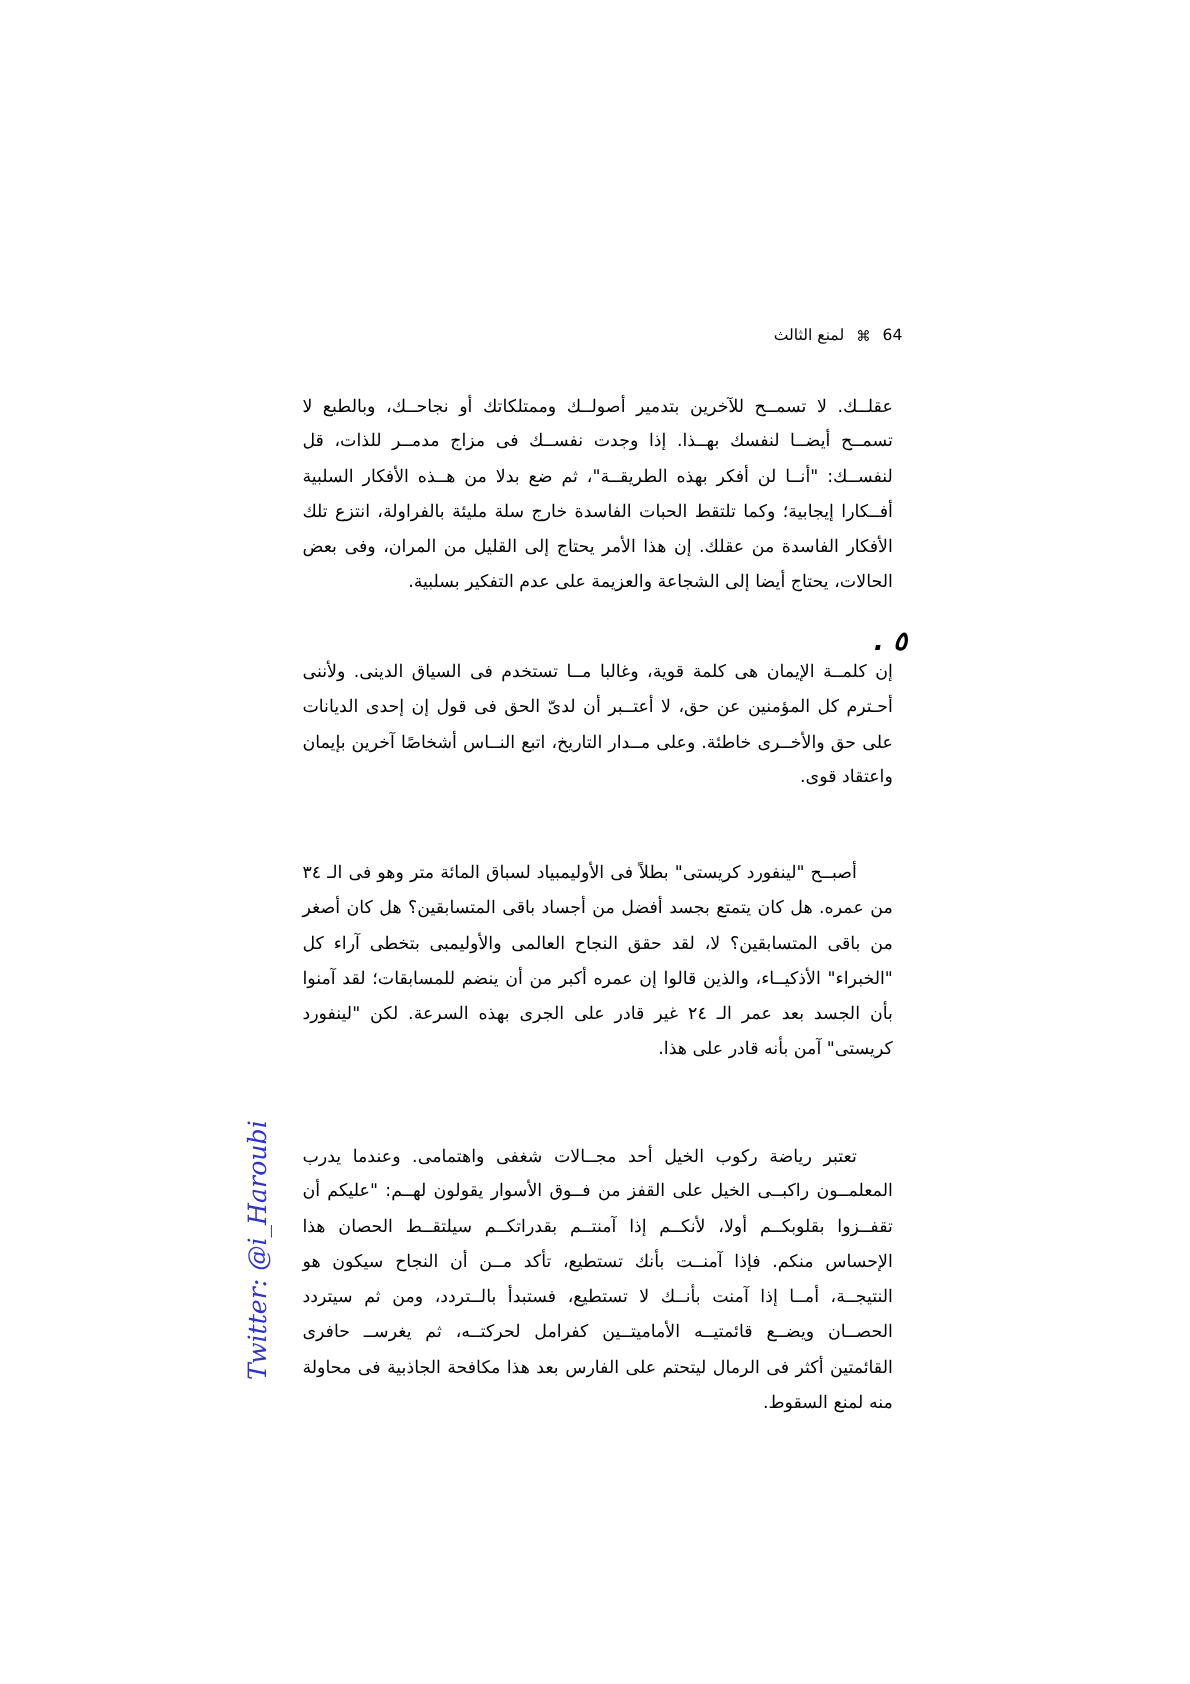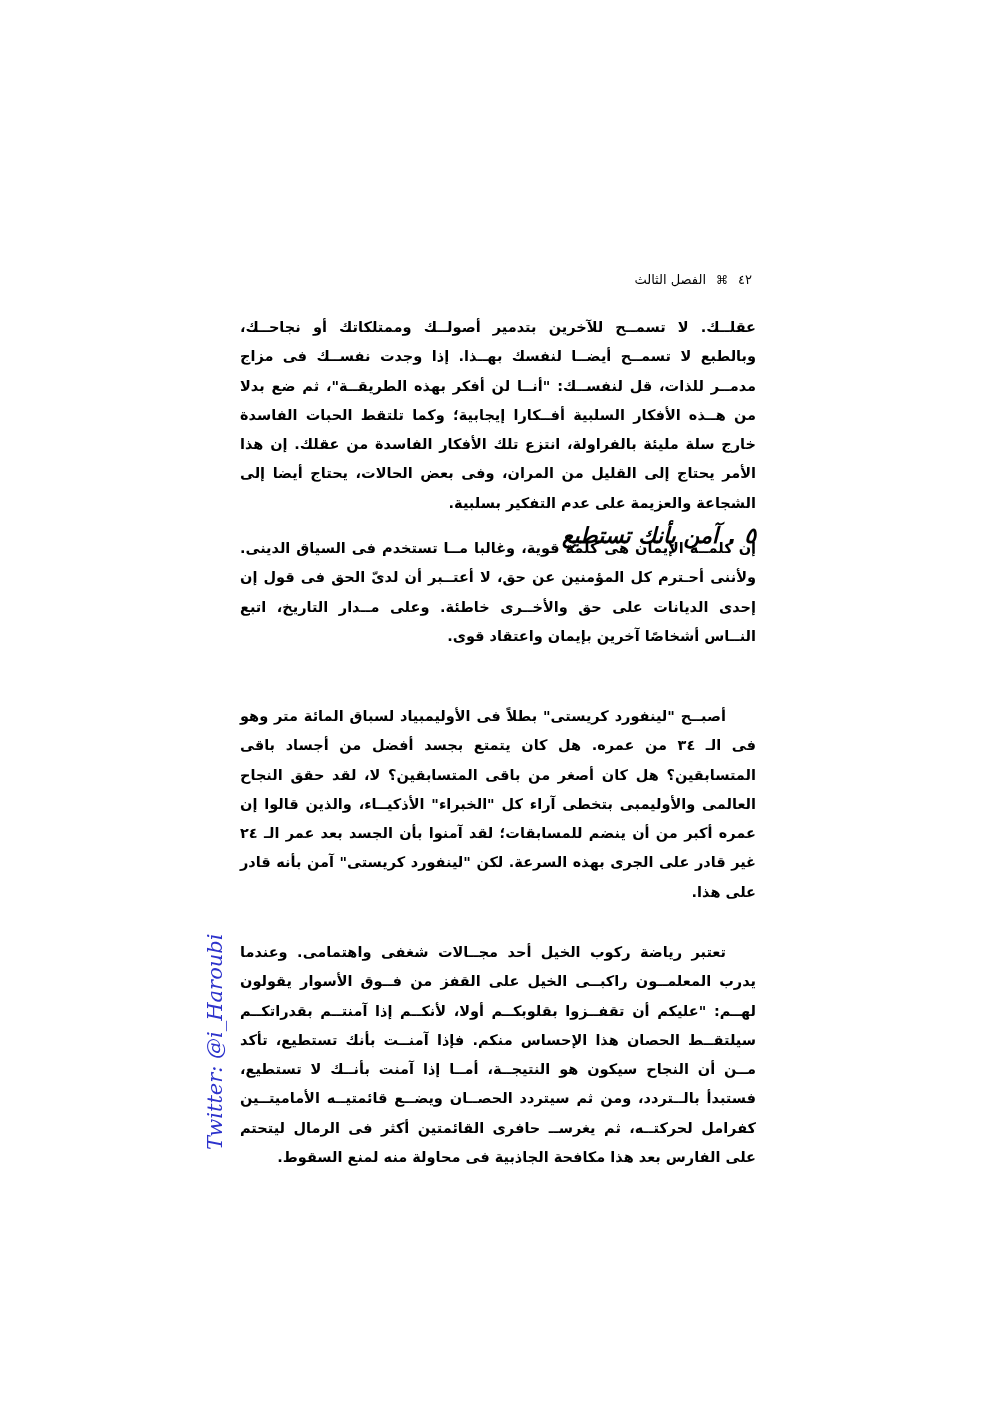--- a/index.html
+++ b/index.html
@@ -42,21 +42,21 @@
     .text-block {
       position: absolute;
       right: 236px;
       width: 516px;
       direction: rtl;
       text-align: justify;
       text-align-last: right;
       font-size: 14.5px;
       line-height: 29.3px;
     }
-    .para p { margin: 0; font-weight: bold; }
+    .para p { margin: 12px; }
     .indent { text-indent: 30px; }
     .section-heading {
       position: absolute;
       top: 518px;
       right: 236px;
       direction: rtl;
       font-size: 22px;
       font-weight: bold;
       font-style: italic;
       line-height: 36px;
@@ -76,32 +76,31 @@
       white-space: nowrap;
       line-height: 30px;
     }
   </style>
 </head>
 <body>
 
 <div class="page">
 
   <div class="running-header">
-    <span>٤٢</span>
+    <span>64</span>
     <span class="ornament">⌘</span>
-    <span>الفصل الثالث</span>
+    <span>لمنع الثالث</span>
   </div>
 
   <div class="text-block para" style="top:313px;">
     <p>عقلــك. لا تسمــح للآخرين بتدمير أصولــك وممتلكاتك أو نجاحــك، وبالطبع لا تسمــح أيضــا لنفسك بهــذا. إذا وجدت نفســك فى مزاج مدمــر للذات، قل لنفســك: "أنــا لن أفكر بهذه الطريقــة"، ثم ضع بدلا من هــذه الأفكار السلبية أفــكارا إيجابية؛ وكما تلتقط الحبات الفاسدة خارج سلة مليئة بالفراولة، انتزع تلك الأفكار الفاسدة من عقلك. إن هذا الأمر يحتاج إلى القليل من المران، وفى بعض الحالات، يحتاج أيضا إلى الشجاعة والعزيمة على عدم التفكير بسلبية.</p>
   </div>
 
   <div class="section-heading">
     <span>٥ .</span>
-    <span>آمن بأنك تستطيع</span>
   </div>
 
   <div class="text-block para" style="top:534px;">
     <p>إن كلمــة الإيمان هى كلمة قوية، وغالبا مــا تستخدم فى السياق الدينى. ولأننى أحـترم كل المؤمنين عن حق، لا أعتــبر أن لدىّ الحق فى قول إن إحدى الديانات على حق والأخــرى خاطئة. وعلى مــدار التاريخ، اتبع النــاس أشخاصًا آخرين بإيمان واعتقاد قوى.</p>
   </div>
 
   <div class="text-block para" style="top:702px;">
     <p class="indent">أصبــح "لينفورد كريستى" بطلاً فى الأوليمبياد لسباق المائة متر وهو فى الـ ٣٤ من عمره. هل كان يتمتع بجسد أفضل من أجساد باقى المتسابقين؟ هل كان أصغر من باقى المتسابقين؟ لا، لقد حقق النجاح العالمى والأوليمبى بتخطى آراء كل "الخبراء" الأذكيــاء، والذين قالوا إن عمره أكبر من أن ينضم للمسابقات؛ لقد آمنوا بأن الجسد بعد عمر الـ ٢٤ غير قادر على الجرى بهذه السرعة. لكن "لينفورد كريستى" آمن بأنه قادر على هذا.</p>
   </div>
 

